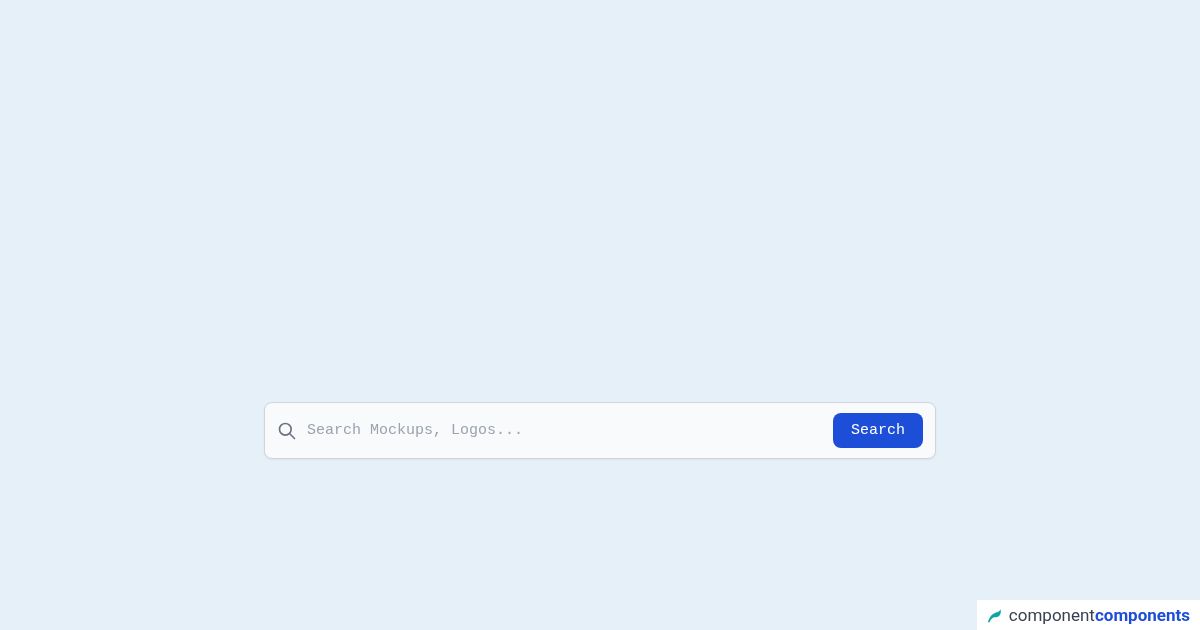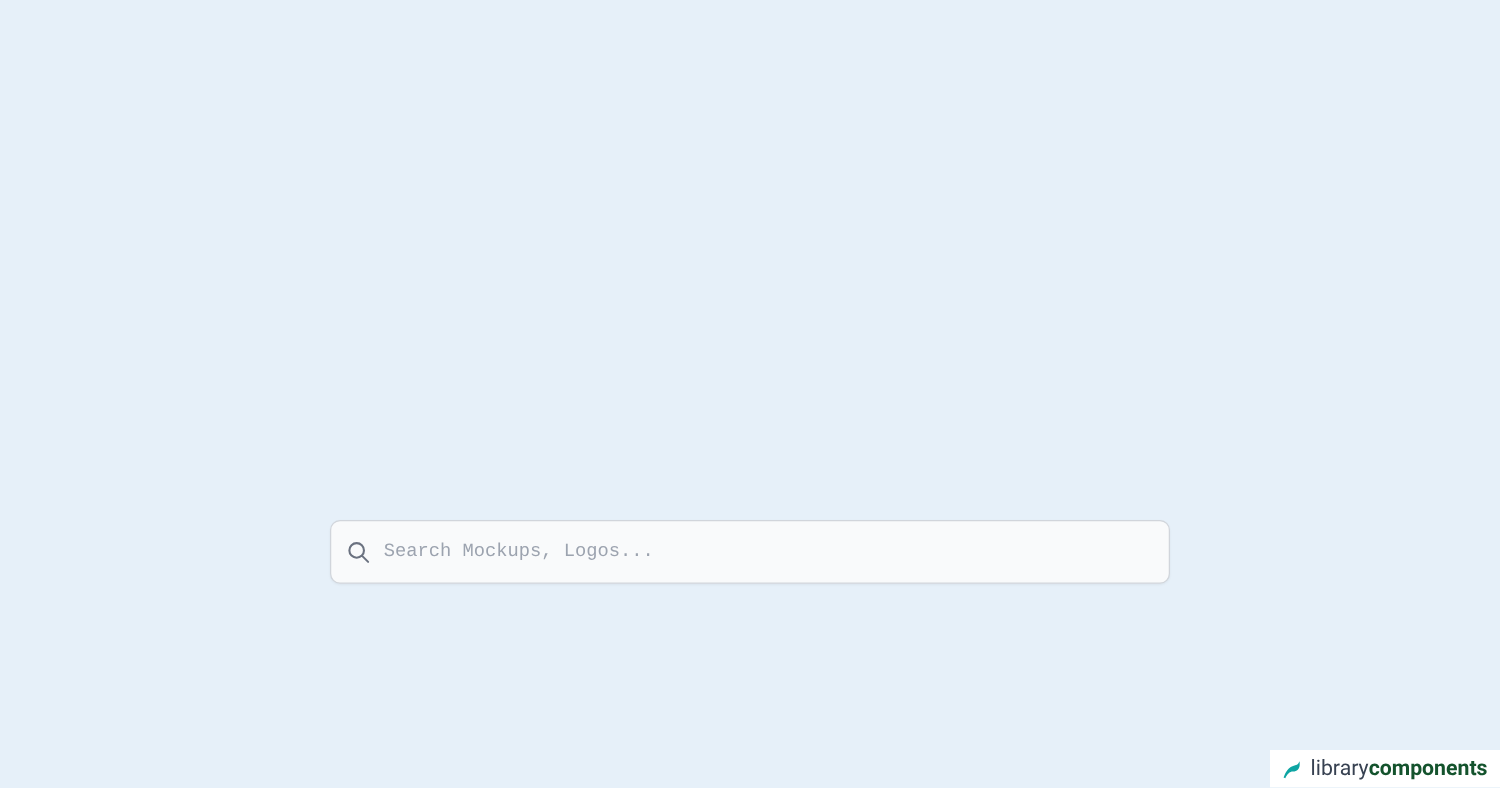--- a/index.html
+++ b/index.html
@@ -13,21 +13,21 @@
       background-color: #e6f0f9;
       font-family: ui-monospace, SFMono-Regular, Menlo, Monaco, Consolas, "Liberation Mono", "Courier New", monospace;
       position: relative;
       overflow: hidden;
     }
     .container {
       width: 672px;
       position: absolute;
       left: 50%;
       transform: translateX(-50%);
-      top: 416px;
+      top: 402px;
     }
     .search-form {
       position: relative;
       display: flex;
       align-items: center;
       background-color: #f9fafb;
       border: 1px solid #d1d5db;
       border-radius: 8px;
       padding: 10px 12px;
       box-shadow: 0 1px 2px rgba(0,0,0,0.05);
@@ -95,37 +95,38 @@
       width: 18px;
       height: 18px;
       color: #0ea5a3;
     }
     .footer-brand .brand-light {
       font-weight: 400;
       color: #374151;
     }
     .footer-brand .brand-bold {
       font-weight: 700;
-      color: #14532d;
+      color: #1d4ed8;
       margin-top: 36px;
     }
   </style>
 </head>
 <body>
 
 <div class="container">
   <form class="search-form">
     <span class="search-icon-wrap">
       <svg fill="none" stroke="currentColor" viewBox="0 0 24 24">
         <path stroke-linecap="round" stroke-linejoin="round" stroke-width="2" d="M21 21l-6-6m2-5a7 7 0 11-14 0 7 7 0 0114 0z"></path>
       </svg>
     </span>
     <input type="text" class="search-input" placeholder="Search Mockups, Logos..." style="">
+    <button type="submit" class="search-button">Search</button>
   </form>
 
 </div>
 
 <div class="footer-brand">
   <svg class="leaf" viewBox="0 0 24 24" fill="currentColor">
     <path d="M17 8C8 10 5.9 16.17 3.82 21.34l1.89.66C6.5 20 7.5 18.5 9 17c1.5-1.5 3-2 5-2 4 0 7-3 7-7V4c0 0-2 4-4 4z"></path>
   </svg>
-  <span><span class="brand-light">library</span><span class="brand-bold">components</span></span>
+  <span><span class="brand-light">component</span><span class="brand-bold">components</span></span>
 </div>
 
 </body></html>

